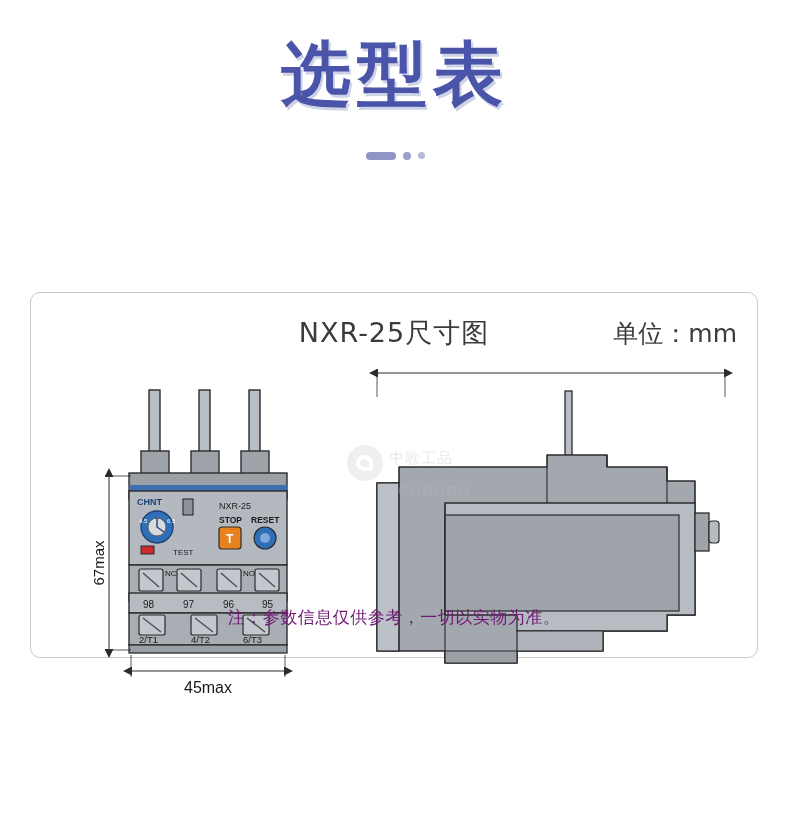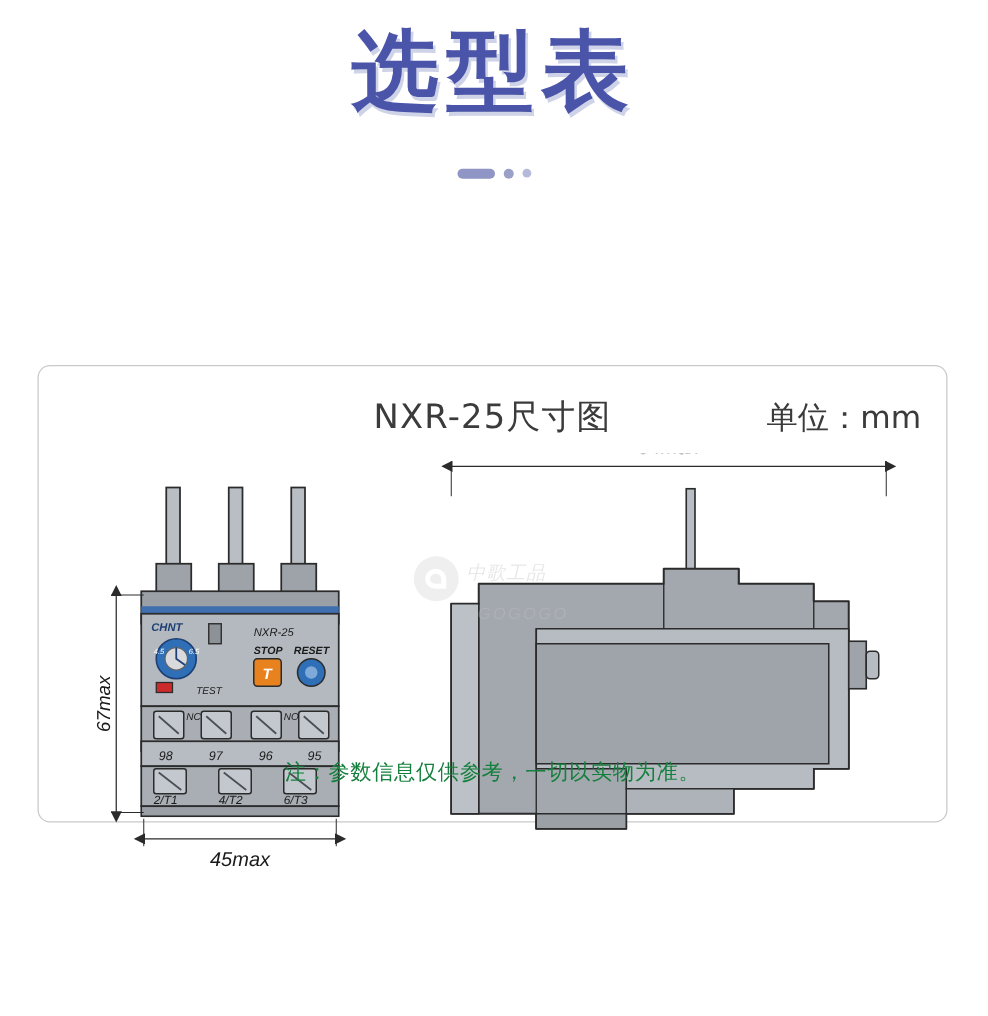--- a/index.html
+++ b/index.html
@@ -11,21 +11,21 @@
     width: 790px;
     height: 813px;
     font-family: "Liberation Sans", sans-serif;
     position: relative;
     overflow: hidden;
   }
 
   
   .page-title {
     text-align: center;
-    margin-top: 17px;
+    margin-top: 34px;
     font-size: 70px;
     font-weight: bold;
     letter-spacing: 6px;
     color: #4a54a8;
     font-family: "DejaVu Sans", sans-serif;
     line-height: 1.15;
     text-shadow: 2px 3px 0 #cfd3e8;
   }
 
   .dots {
@@ -93,32 +93,31 @@
     font-family: "DejaVu Sans", sans-serif;
   }
 
   .note {
     position: absolute;
     bottom: 28px;
     left: 0;
     width: 100%;
     text-align: center;
     font-size: 17px;
-    color: #15803d;
+    color: #701a75;
     font-family: Liberation Sans, sans-serif;
     letter-spacing: 0.5px;
   }
 
   .drawing {
     position: absolute;
-    left: 0;
+    left: 16px;
     top: 70px;
     width: 728px;
     height: 380px;
-    font-style: italic;
   }
 
   
   .watermark {
     position: absolute;
     left: 300px;
     top: 80px;
     width: 160px;
     height: 70px;
     opacity: 0.33;

